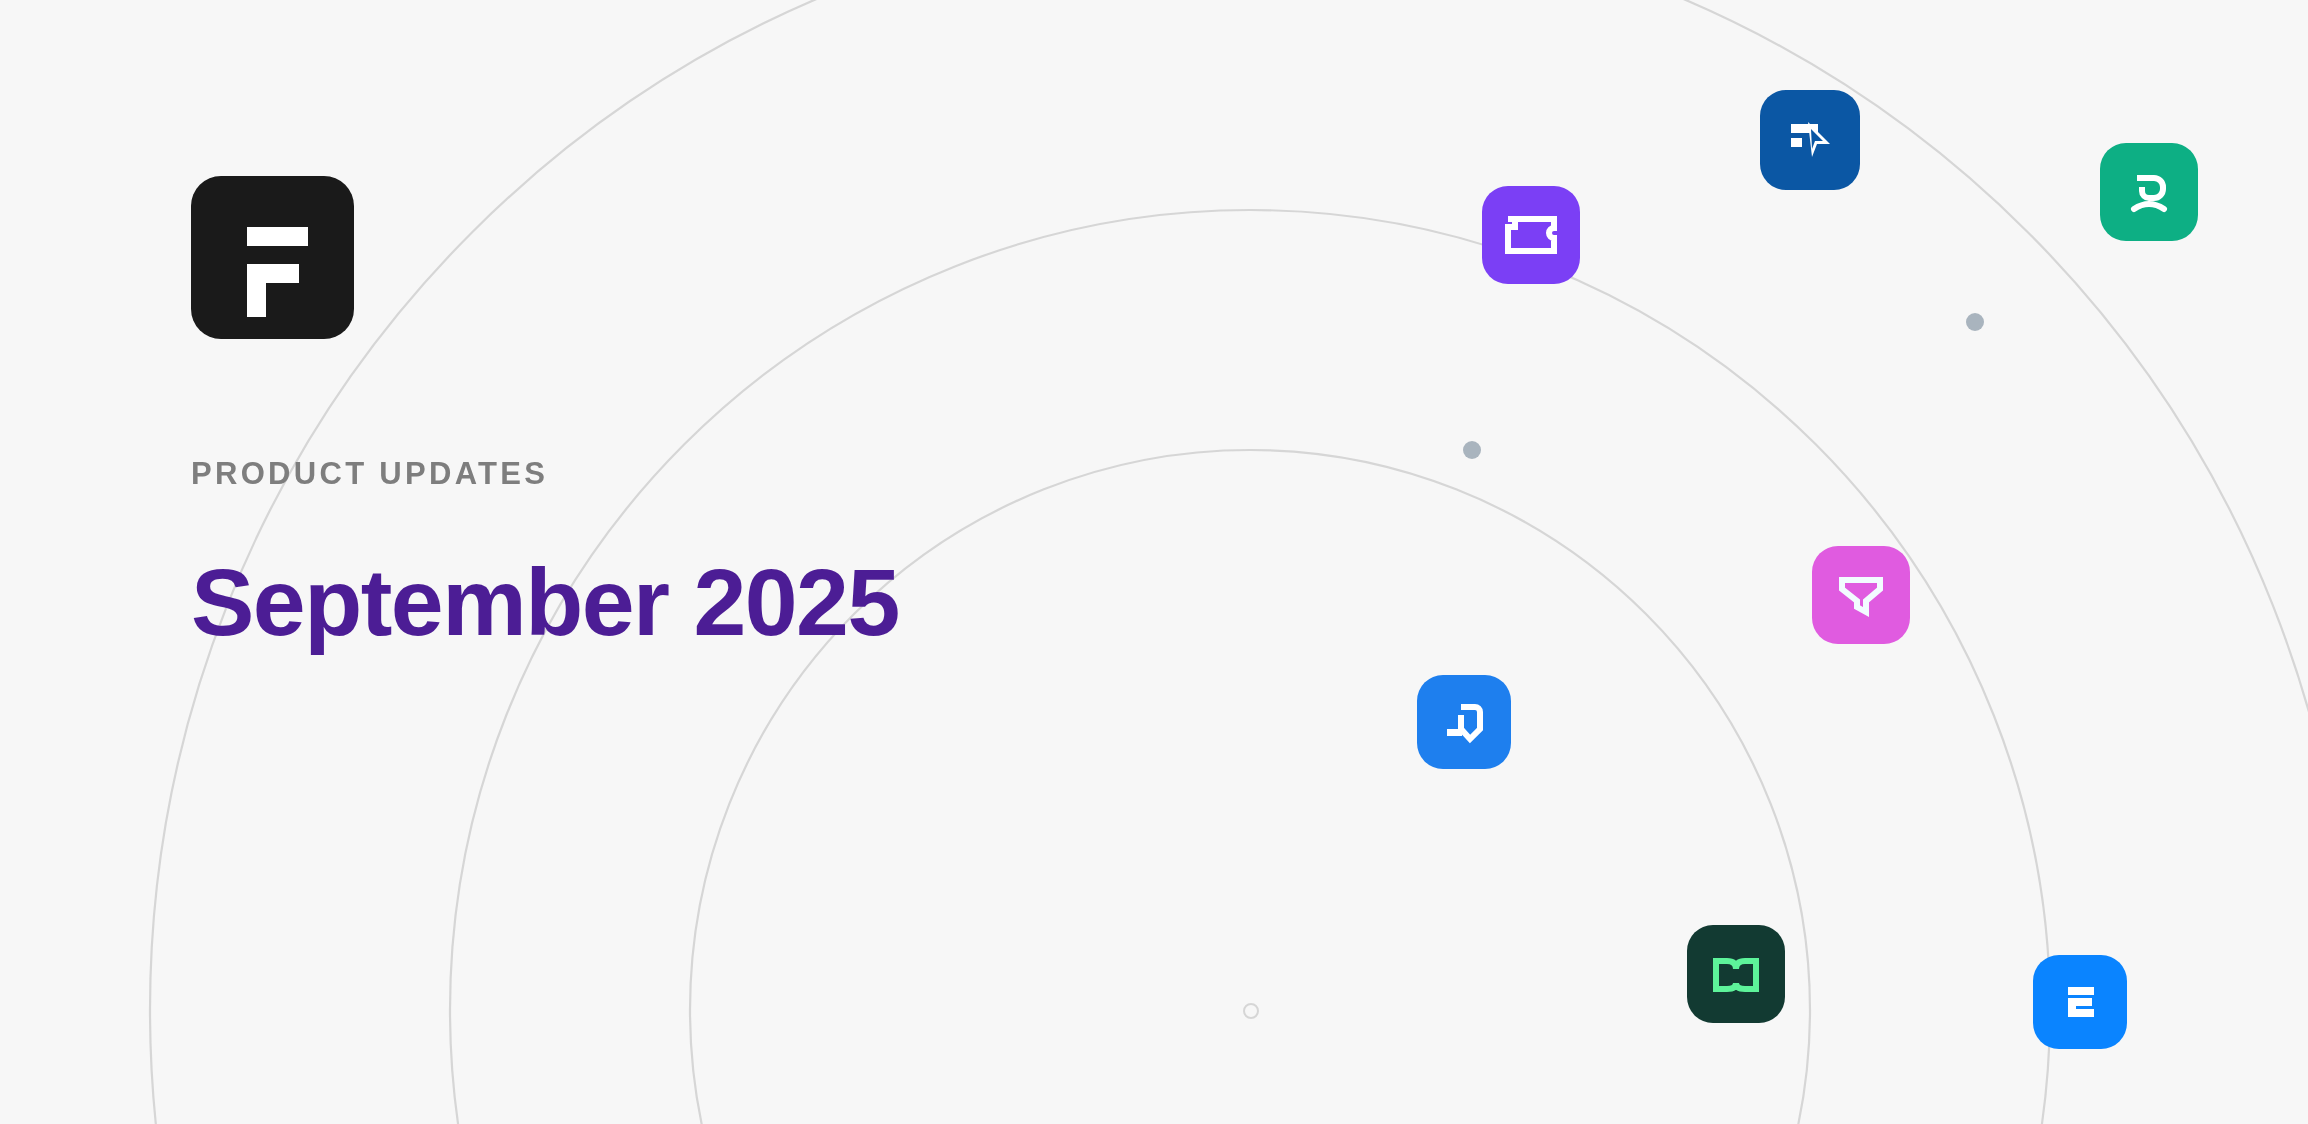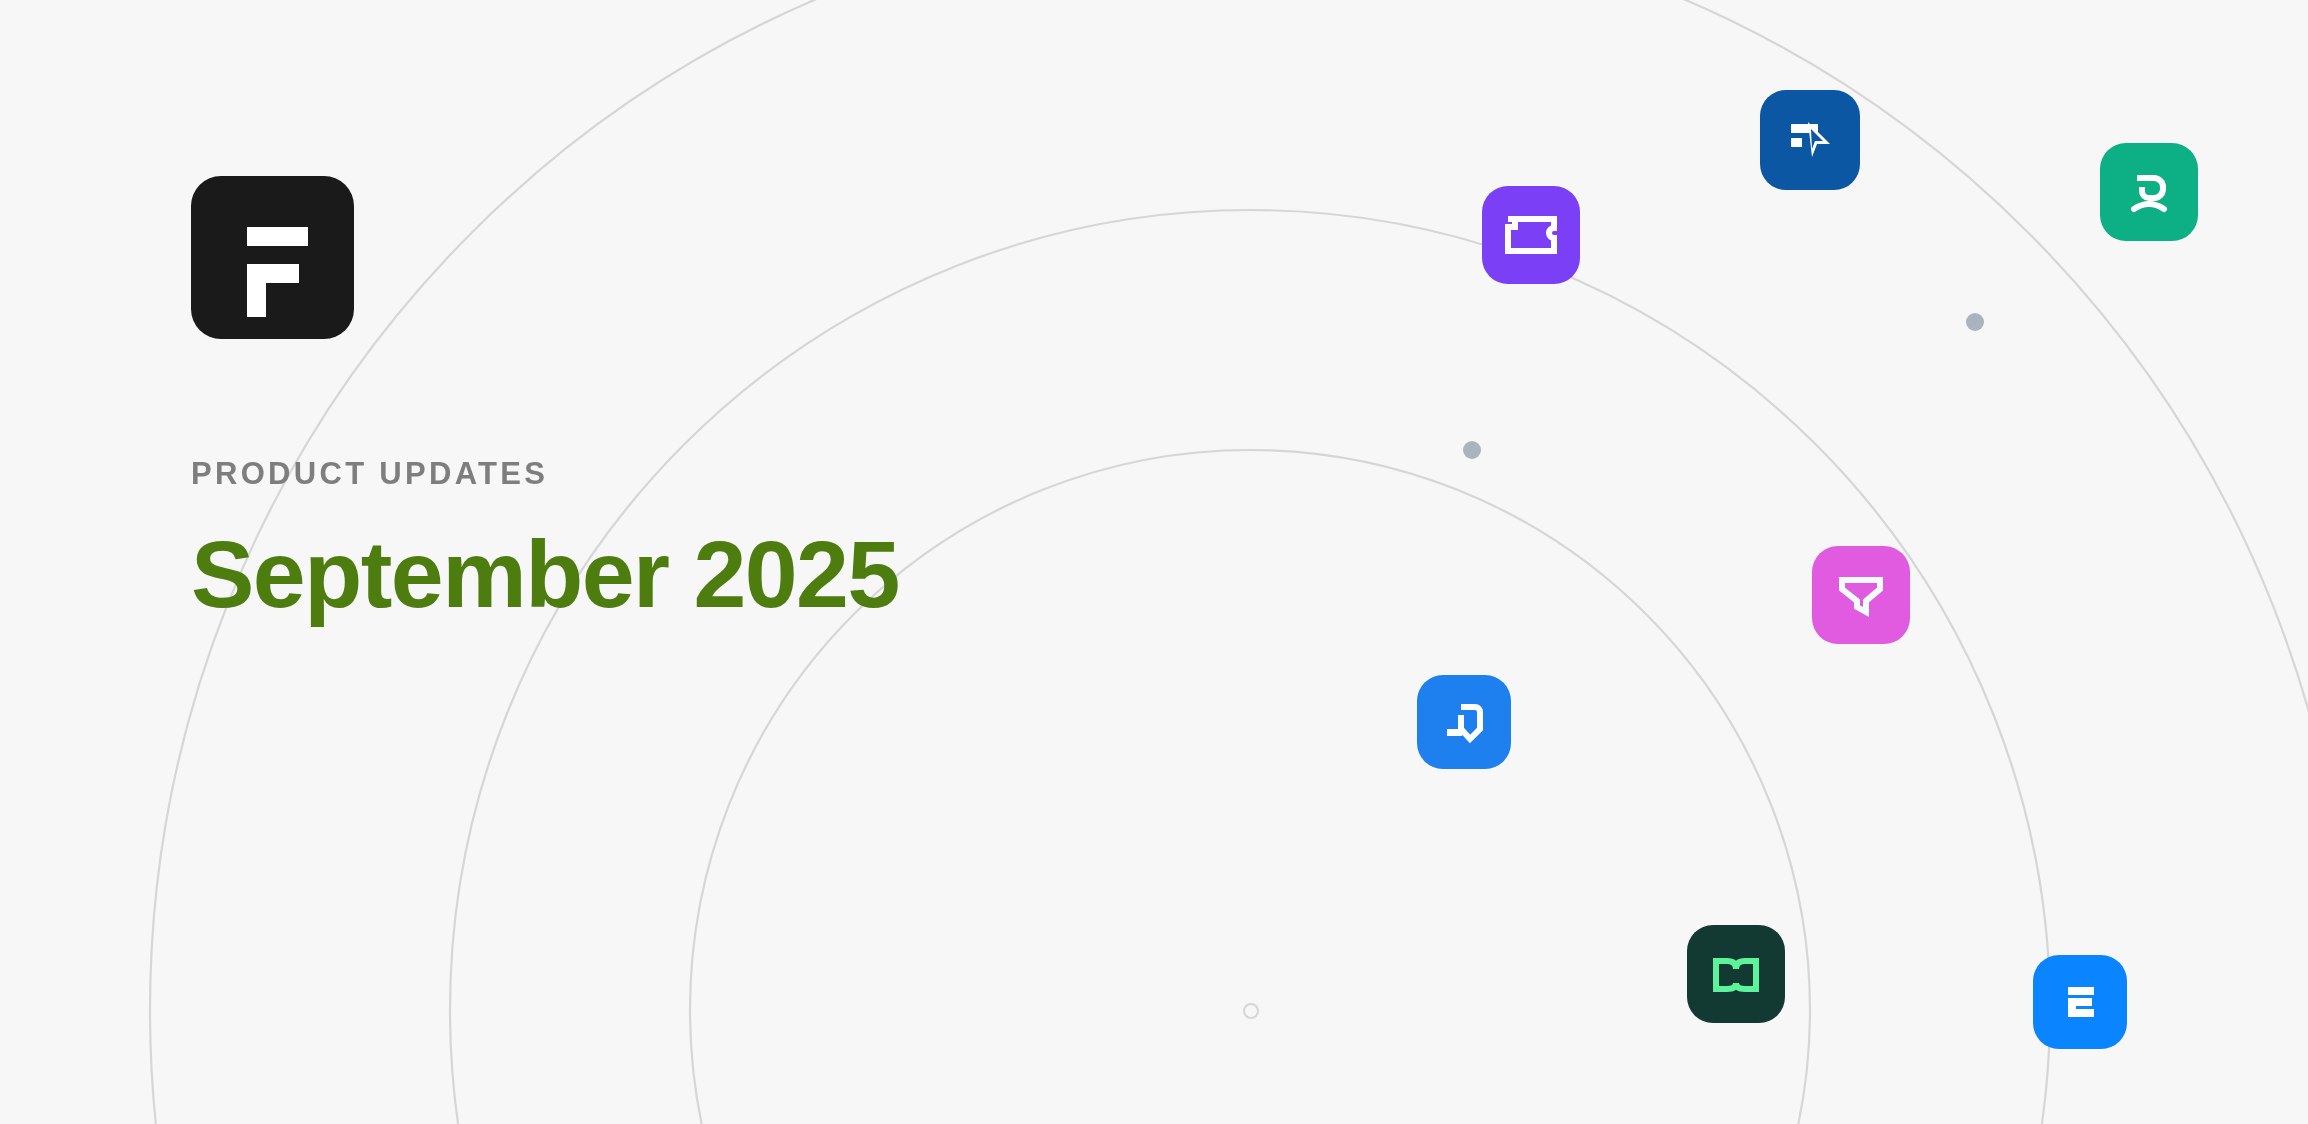--- a/index.html
+++ b/index.html
@@ -59,25 +59,25 @@
     font-size:31px;
     font-weight:700;
     letter-spacing:3.3px;
     color:#7E7E7E;
     text-transform:uppercase;
     line-height:1;
     white-space:nowrap;
   }
 
   #headline {
-    margin-top:32px;
+    margin-top:60px;
     font-size:95px;
     font-weight:700;
     letter-spacing:-1.5px;
-    color:#4d7c0f;
+    color:#4c1d95;
     line-height:1.12;
     white-space:nowrap;
   }
 
   
   .app-tile {
     position:absolute;
     display:flex;
     align-items:center;
     justify-content:center;

